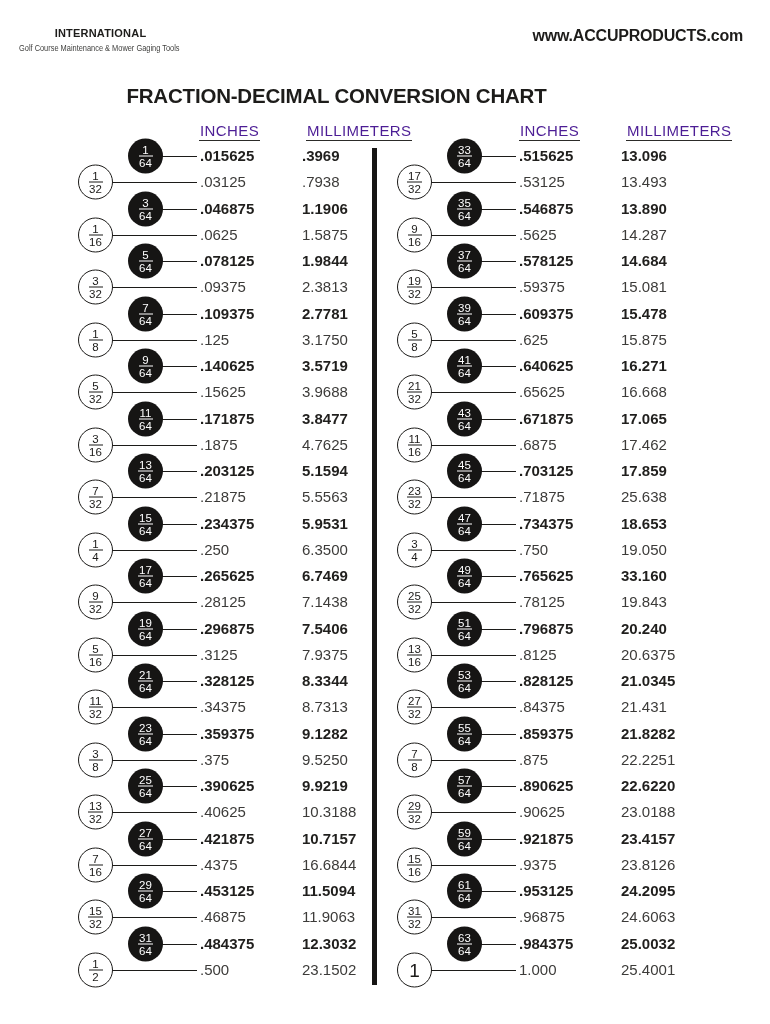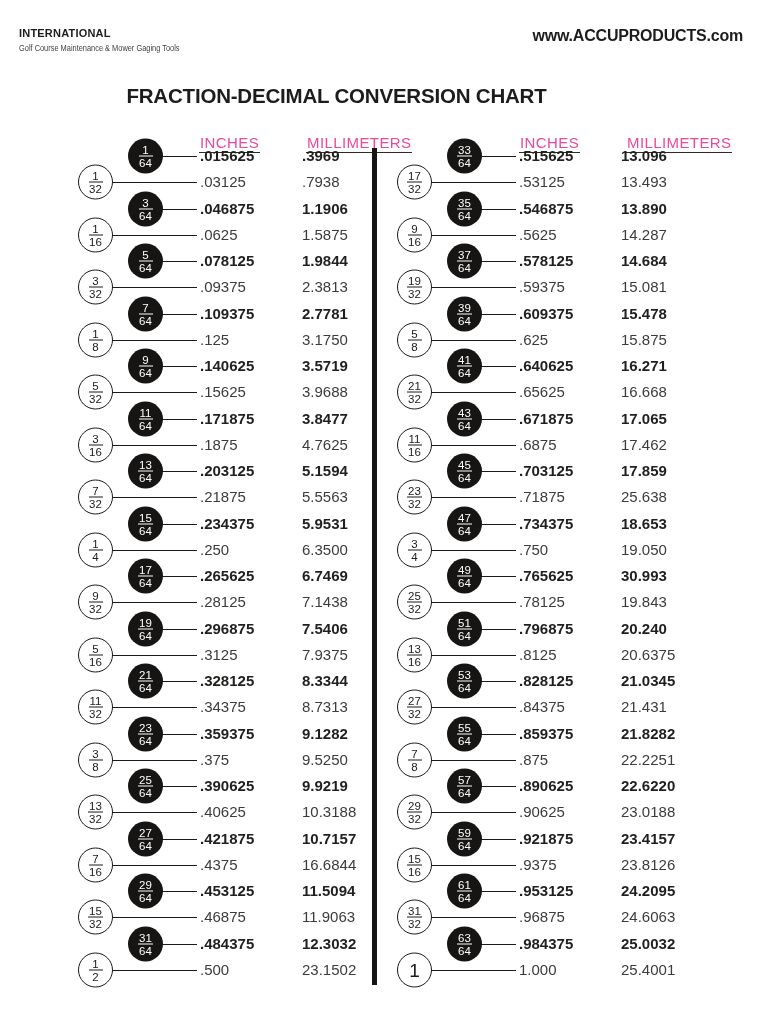--- a/index.html
+++ b/index.html
@@ -14,30 +14,30 @@
     width:770px;height:1024px;
     background:var(--paper);
     font-family:"Liberation Sans","DejaVu Sans",sans-serif;
     color:var(--ink);
     overflow:hidden;
   }
 
   
   .logo-block{position:absolute;left:19px;top:27px;width:163px;}
   .logo-name{font-size:21.5px;font-weight:700;letter-spacing:-0.4px;line-height:22px;white-space:nowrap;}
-  .logo-sub{font-size:11px;font-weight:700;text-align:left;letter-spacing:0.2px;line-height:12px;margin-top:0px;}
+  .logo-sub{font-size:11px;font-weight:700;text-align:center;letter-spacing:0.2px;line-height:12px;margin-top:0px;}
   .logo-tagline{font-size:9.5px;color:#424240;white-space:nowrap;margin-top:3px;transform:scaleX(0.78);transform-origin:left center;}
   .website{position:absolute;right:27px;top:27px;font-size:16px;font-weight:700;letter-spacing:-0.2px;}
 
   .chart-title{position:absolute;left:0;top:84px;width:673px;text-align:center;
     font-size:20.5px;font-weight:700;letter-spacing:-0.2px;}
 
   
-  .col-head{position:absolute;top:122px;font-size:15px;letter-spacing:0.4px;color:#ec4899;
-    border-bottom:1.6px solid #2c2b29;padding:0 1px 1px 1px;margin-top:12px;}
+  .col-head{position:absolute;top:122px;font-size:15px;letter-spacing:0.4px;color:#4c1d95;
+    border-bottom:1.6px solid #2c2b29;padding:0 1px 1px 1px;}
   .h-in-left{left:199px;}
   .h-mm-left{left:306px;}
   .h-in-right{left:519px;}
   .h-mm-right{left:626px;}
 
   
   .divider{position:absolute;left:372px;top:148px;width:5px;height:837px;background:#161514;}
 
   
   .col{position:absolute;top:143px;}
@@ -518,21 +518,21 @@
       <div class="val inches">.750</div>
       <div class="val mm">19.050</div>
     </div>
     <div class="row b">
       <div class="circle black">
         <div class="frac-num">49</div>
         <div class="frac-den">64</div>
       </div>
       <div class="line"></div>
       <div class="val inches">.765625</div>
-      <div class="val mm">30.993</div>
+      <div class="val mm">33.160</div>
     </div>
     <div class="row w">
       <div class="circle white">
         <div class="frac-num">25</div>
         <div class="frac-den">32</div>
       </div>
       <div class="line"></div>
       <div class="val inches">.78125</div>
       <div class="val mm">19.843</div>
     </div>

